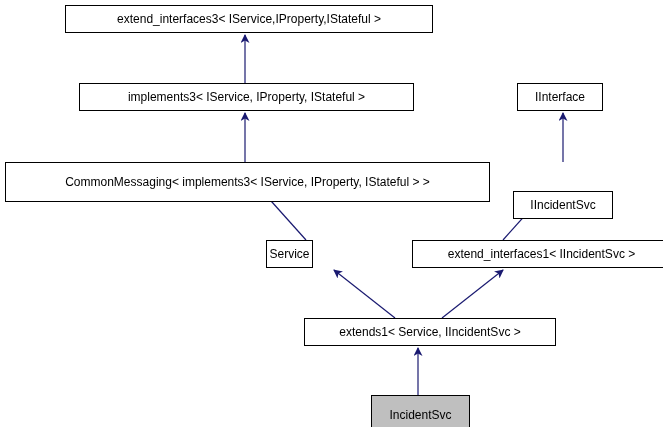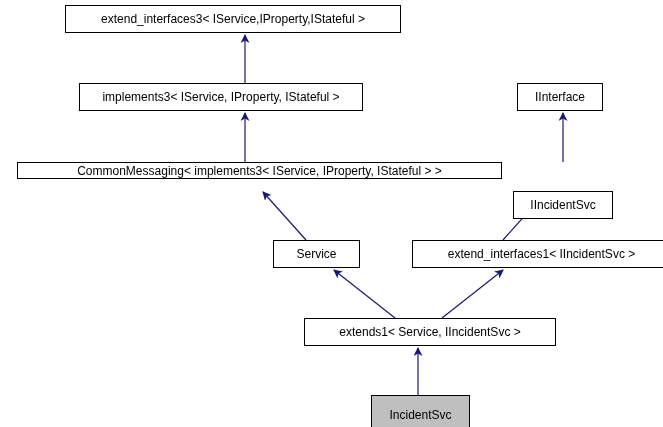--- a/index.html
+++ b/index.html
@@ -67,36 +67,36 @@
         <line x1="563" y1="162" x2="563" y2="113" stroke="#191970" stroke-width="1.2" marker-end="url(#arrow-inherit)"></line>
         <line x1="306" y1="240" x2="263" y2="192" stroke="#191970" stroke-width="1.2" marker-end="url(#arrow-inherit)"></line>
         <line x1="503" y1="240" x2="546" y2="192" stroke="#191970" stroke-width="1.2" marker-end="url(#arrow-inherit)"></line>
         <line x1="395" y1="318" x2="334" y2="270" stroke="#191970" stroke-width="1.2" marker-end="url(#arrow-inherit)"></line>
         <line x1="442" y1="318" x2="503" y2="270" stroke="#191970" stroke-width="1.2" marker-end="url(#arrow-inherit)"></line>
         <line x1="418" y1="395" x2="418" y2="348" stroke="#191970" stroke-width="1.2" marker-end="url(#arrow-inherit)"></line>
       </g>
   </svg>
 
   <div id="nodes-layer">
-      <div class="node" style="left: 65px; top: 5px; width: 336px; height: 28px;">
+      <div class="node" style="left: 65px; top: 5px; width: 368px; height: 28px;">
         <span class="node-label">extend_interfaces3&lt; IService,IProperty,IStateful &gt;</span>
       </div>
-      <div class="node" style="left: 79px; top: 83px; width: 284px; height: 28px;">
+      <div class="node" style="left: 79px; top: 83px; width: 335px; height: 28px;">
         <span class="node-label">implements3&lt; IService, IProperty, IStateful &gt;</span>
       </div>
       <div class="node" style="left: 517px; top: 83px; width: 86px; height: 28px;">
         <span class="node-label">IInterface</span>
       </div>
-      <div class="node" style="left: 17px; top: 162px; width: 485px; height: 17px;">
+      <div class="node" style="left: 5px; top: 162px; width: 485px; height: 40px;">
         <span class="node-label">CommonMessaging&lt; implements3&lt; IService, IProperty, IStateful &gt; &gt;</span>
       </div>
       <div class="node" style="left: 513px; top: 162px; width: 100px; height: 28px; margin-top: 29px;">
         <span class="node-label">IIncidentSvc</span>
       </div>
-      <div class="node" style="left: 273px; top: 240px; width: 87px; height: 28px;">
+      <div class="node" style="left: 266px; top: 240px; width: 47px; height: 28px;">
         <span class="node-label">Service</span>
       </div>
       <div class="node" style="left: 412px; top: 240px; width: 259px; height: 28px;">
         <span class="node-label">extend_interfaces1&lt; IIncidentSvc &gt;</span>
       </div>
       <div class="node" style="left: 304px; top: 318px; width: 252px; height: 28px;">
         <span class="node-label">extends1&lt; Service, IIncidentSvc &gt;</span>
       </div>
       <div class="node highlight" style="left: 371px; top: 395px; width: 99px; height: 40px;">
         <span class="node-label">IncidentSvc</span>

